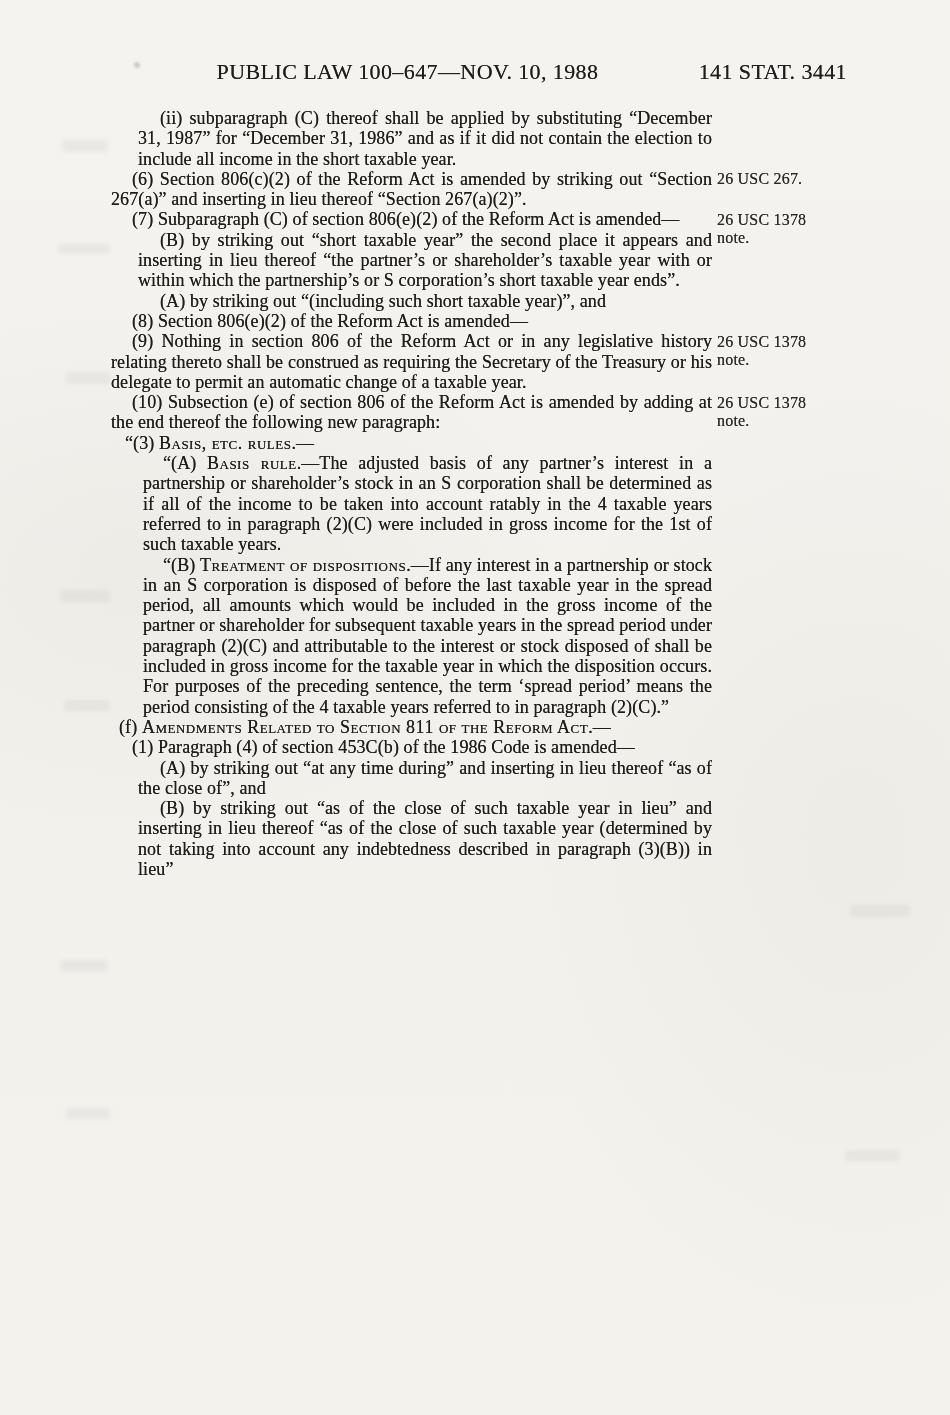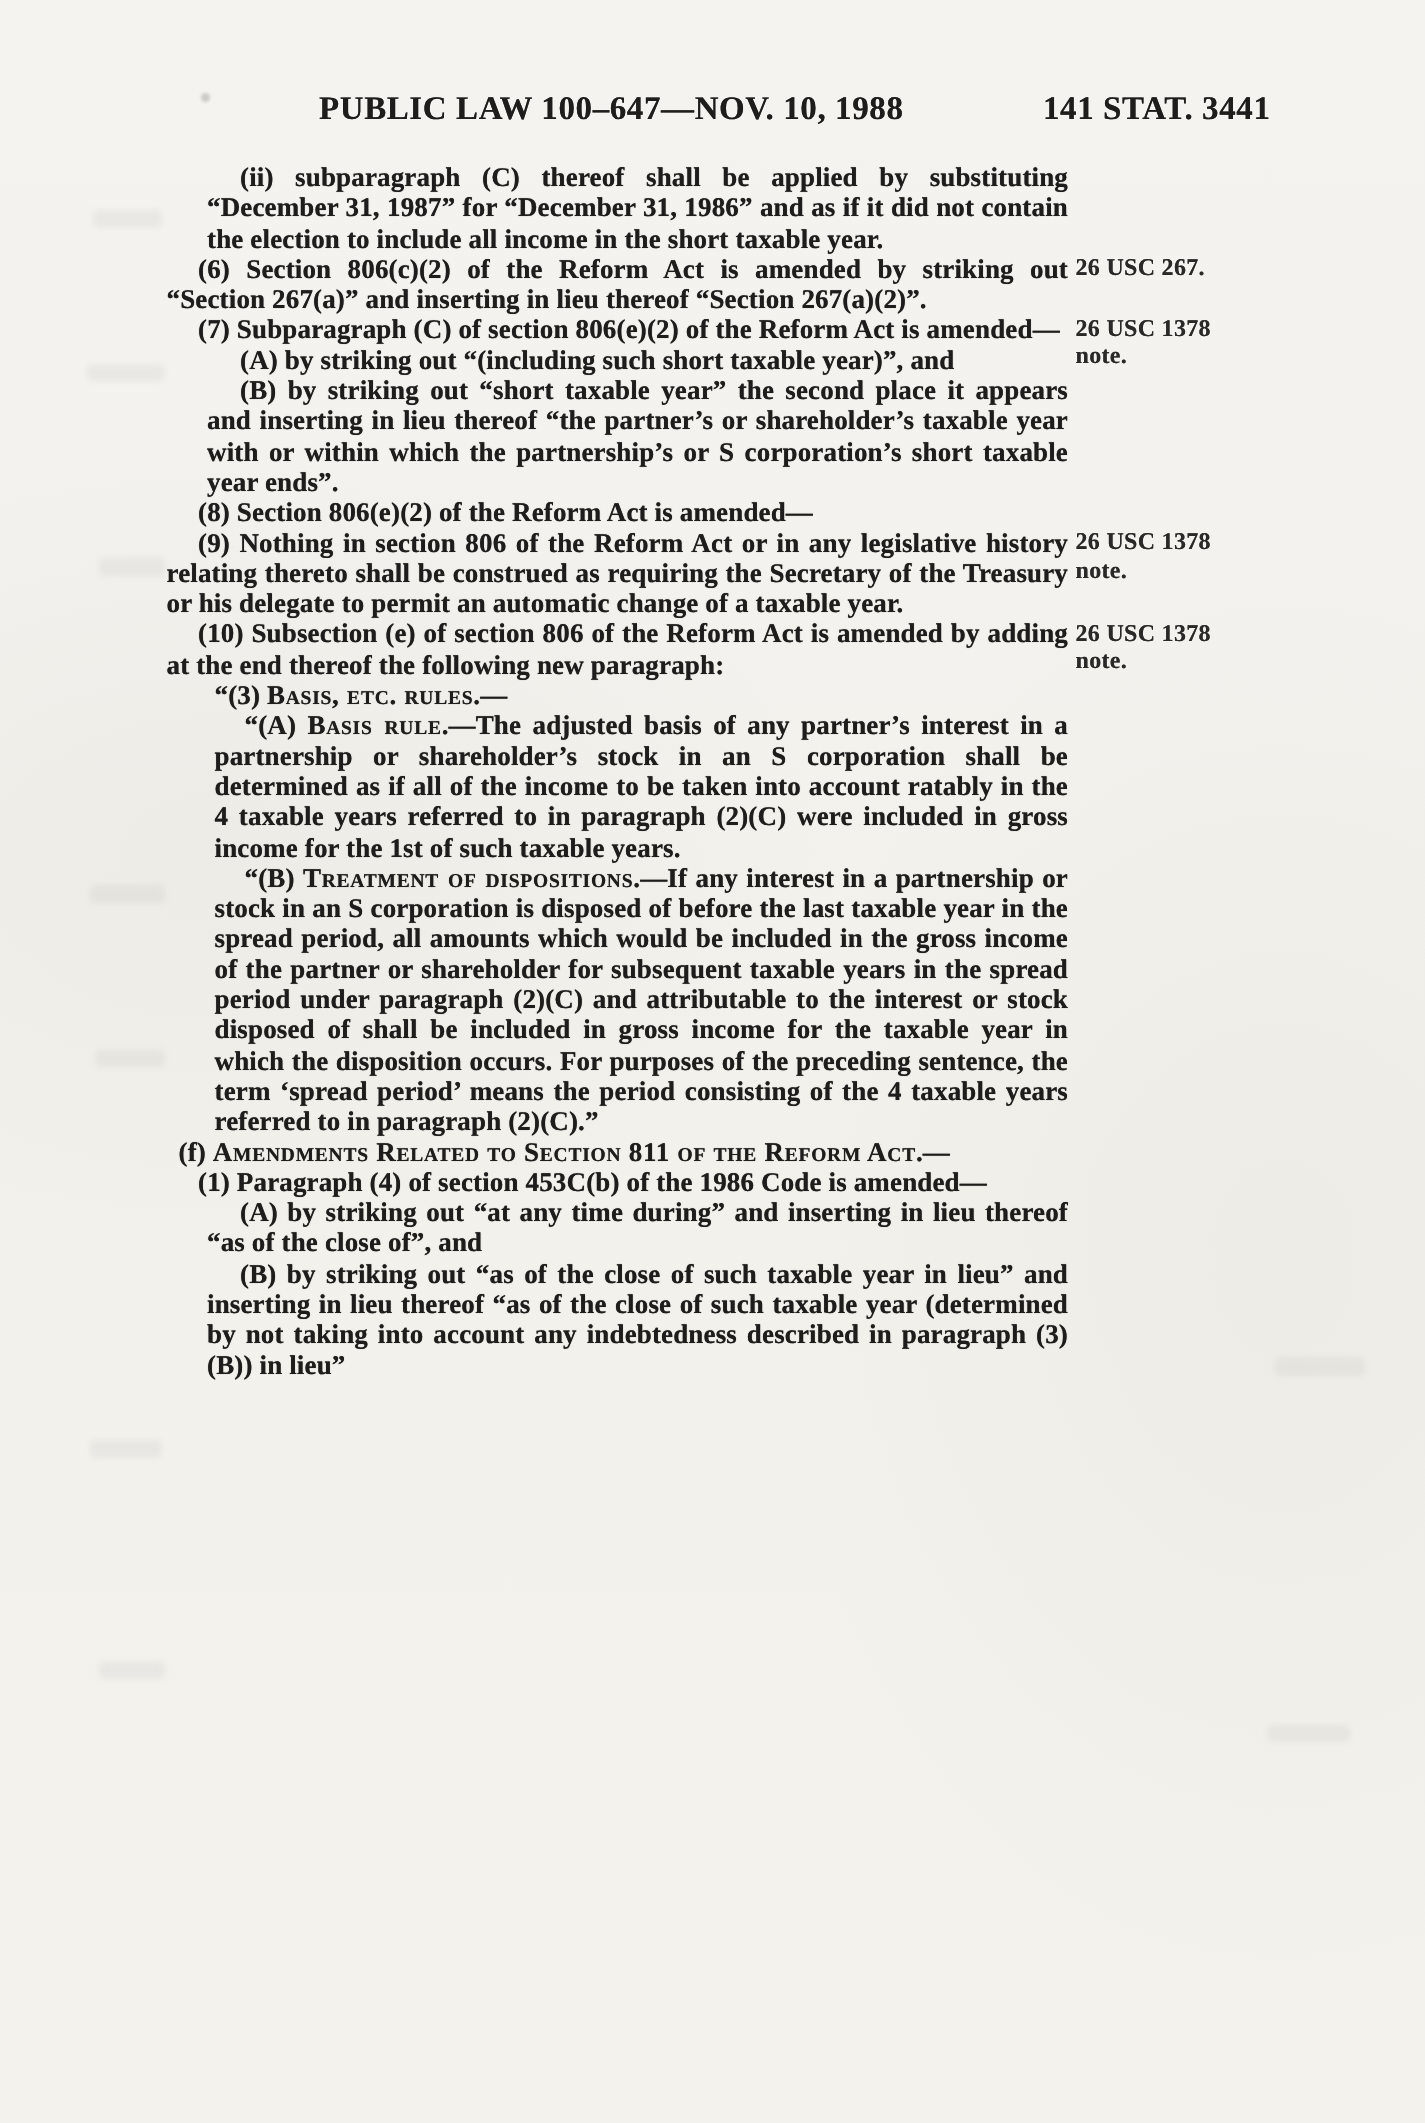--- a/index.html
+++ b/index.html
@@ -12,40 +12,39 @@
   .page{
     position:relative;
     width:950px;height:1415px;
     background:
       radial-gradient(ellipse 600px 400px at 15% 40%, rgba(90,88,80,0.04), transparent 70%),
       radial-gradient(ellipse 500px 700px at 90% 60%, rgba(90,88,80,0.035), transparent 70%),
       linear-gradient(180deg,#f4f3ef 0%, #f2f1ec 55%, #f3f2ed 100%);
     overflow:hidden;
     font-family:"Liberation Serif","DejaVu Serif",serif;
     color:var(--ink);
-    font-weight:bold;
   }
   
   .header{position:absolute;top:59px;left:0;width:100%;height:26px;font-size:22px;letter-spacing:0.4px;}
   .header-law{position:absolute;left:103px;width:609px;text-align:center;white-space:nowrap;
     text-shadow:0 0 0.4px rgba(20,20,20,0.75);}
   .header-stat{position:absolute;right:103px;white-space:nowrap;
     text-shadow:0 0 0.4px rgba(20,20,20,0.75);}
   
   .body-col{
     position:absolute;top:108px;left:103px;width:609px;
     font-size:18px;line-height:20.3px;letter-spacing:0.1px;
     text-align:justify;
     text-shadow:0 0 0.45px rgba(15,15,15,0.8);
   }
   .para{position:relative;margin:0;}
   .p-l0{margin-left:16px;text-indent:0;}
   .p-l1{margin-left:8px;text-indent:21px;}
   .p-l2{margin-left:35px;text-indent:22px;}
-  .p-qh{margin-left:40px;text-indent:0;}
+  .p-qh{margin-left:22px;text-indent:0;}
   .p-q2{margin-left:40px;text-indent:20px;}
   .sc{font-variant:small-caps;letter-spacing:0.5px;}
   
   .margin-note{
     position:absolute;left:606px;top:1.5px;width:135px;
     font-size:16px;line-height:18.5px;letter-spacing:0.2px;
     text-align:left;text-indent:0;white-space:nowrap;
     color:var(--note-ink);
     text-shadow:0 0 0.35px rgba(25,25,25,0.7);
   }
@@ -64,22 +63,22 @@
 
   <div class="body-col">
       <div class="para p-l2"><span>(ii) subparagraph (C) thereof shall be applied by substituting “December 31, 1987” for “December 31, 1986” and as if it did not contain the election to include all income in the short taxable year.</span></div>
       <div class="para p-l1"><span>(6) Section 806(c)(2) of the Reform Act is amended by striking out “Section 267(a)” and inserting in lieu thereof “Section 267(a)(2)”.</span><div class="margin-note">
           <div>26 USC 267.</div>
         </div></div>
       <div class="para p-l1"><span>(7) Subparagraph (C) of section 806(e)(2) of the Reform Act is amended—</span><div class="margin-note">
           <div>26 USC 1378</div>
           <div>note.</div>
         </div></div>
+      <div class="para p-l2"><span>(B) by striking out “short taxable year” the second place it appears and inserting in lieu thereof “the partner’s or shareholder’s taxable year with or within which the partnership’s or S corporation’s short taxable year ends”.</span></div>
       <div class="para p-l2"><span>(A) by striking out “(including such short taxable year)”, and</span></div>
-      <div class="para p-l2"><span>(B) by striking out “short taxable year” the second place it appears and inserting in lieu thereof “the partner’s or shareholder’s taxable year with or within which the partnership’s or S corporation’s short taxable year ends”.</span></div>
       <div class="para p-l1"><span>(8) Section 806(e)(2) of the Reform Act is amended—</span></div>
       <div class="para p-l1"><span>(9) Nothing in section 806 of the Reform Act or in any legislative history relating thereto shall be construed as requiring the Secretary of the Treasury or his delegate to permit an automatic change of a taxable year.</span><div class="margin-note">
           <div>26 USC 1378</div>
           <div>note.</div>
         </div></div>
       <div class="para p-l1"><span>(10) Subsection (e) of section 806 of the Reform Act is amended by adding at the end thereof the following new paragraph:</span><div class="margin-note">
           <div>26 USC 1378</div>
           <div>note.</div>
         </div></div>
       <div class="para p-qh"><span>“(3) </span><span class="sc">Basis, etc. rules</span><span>.—</span></div>

